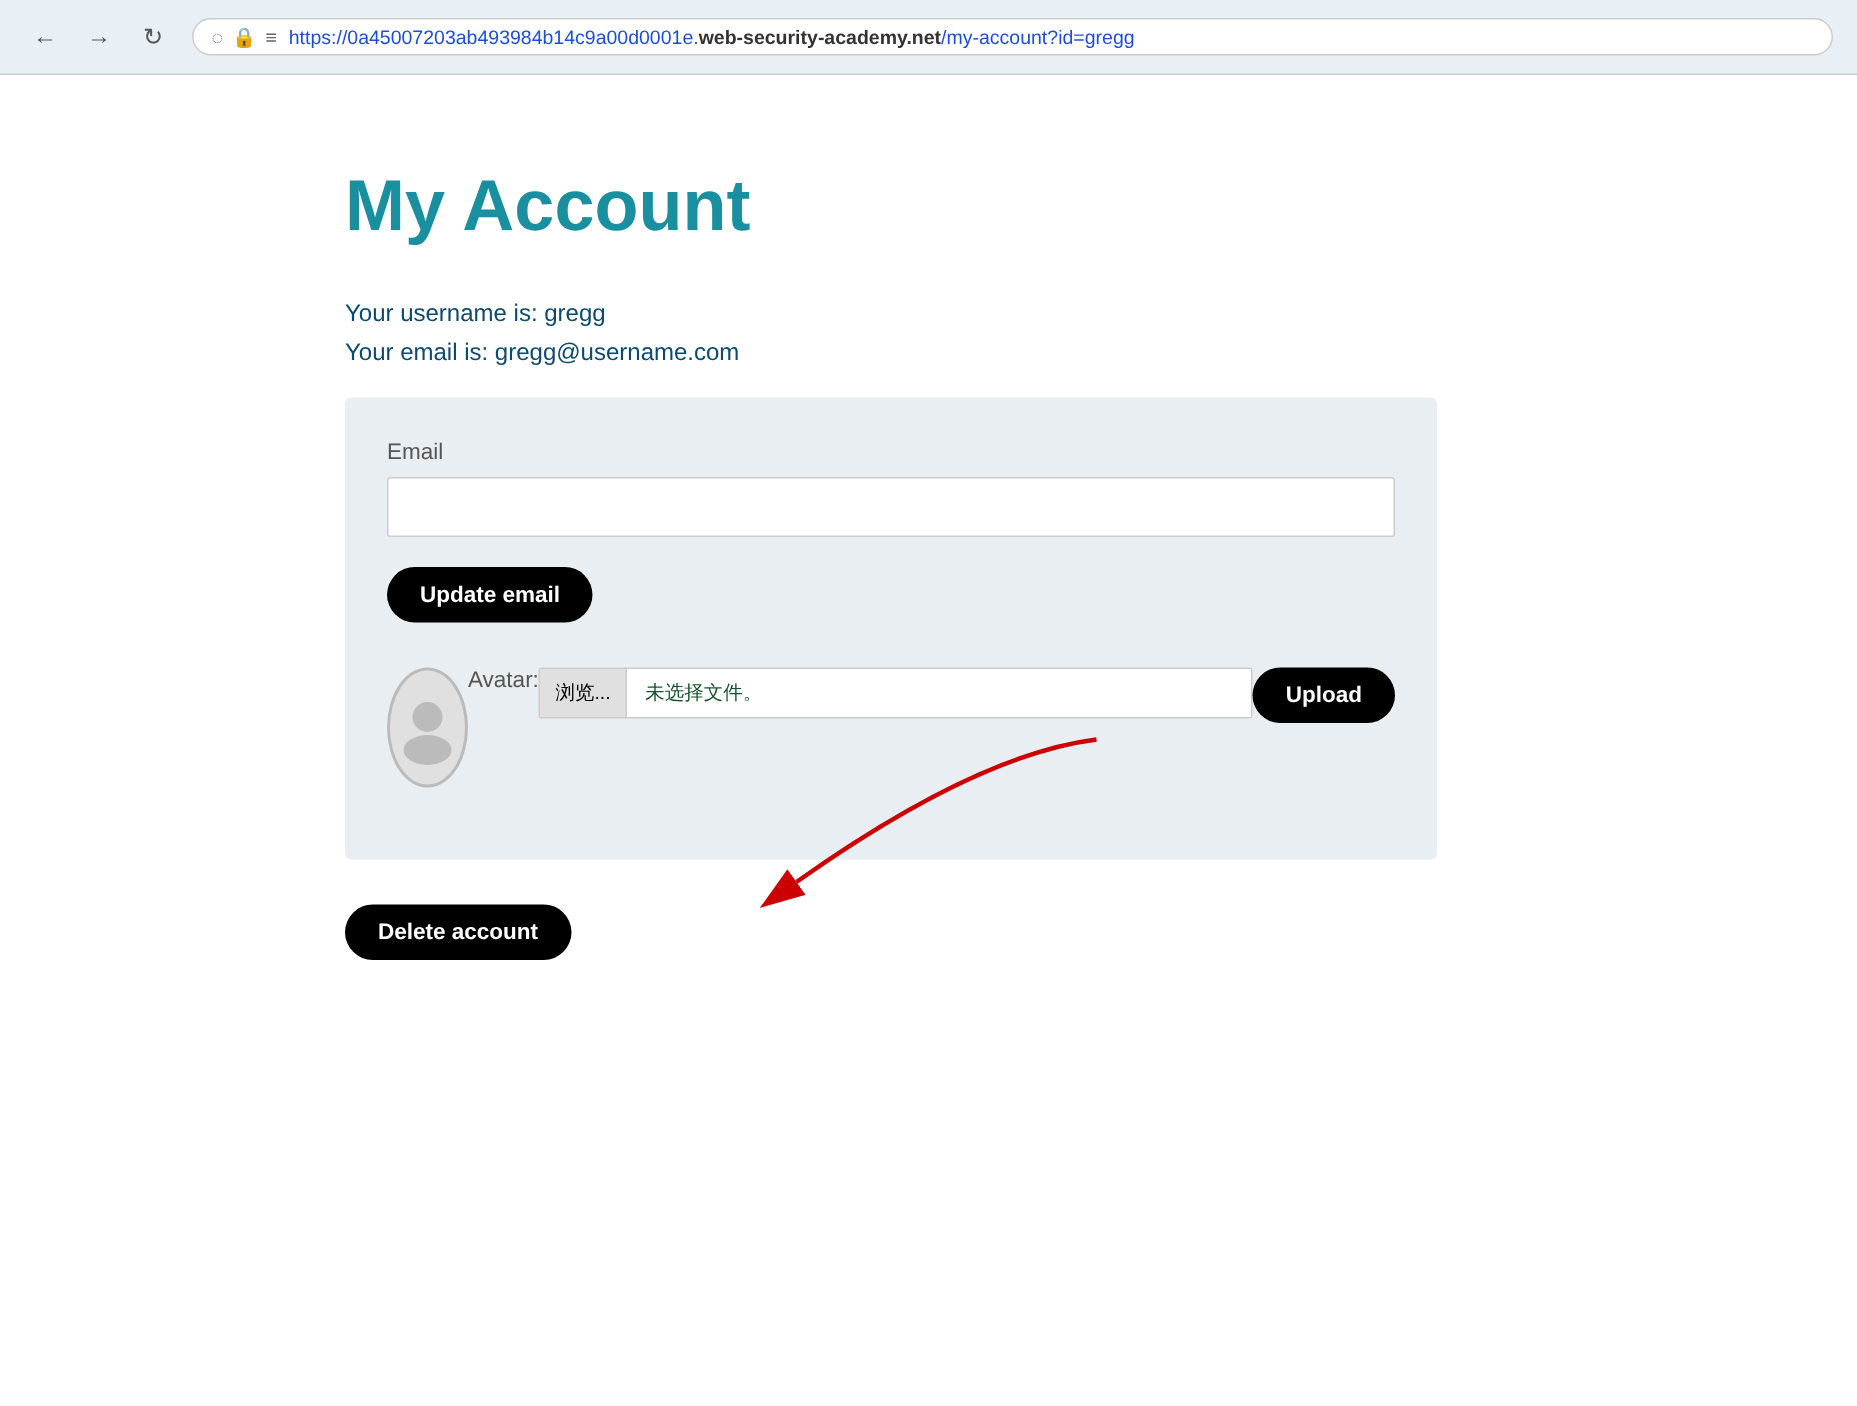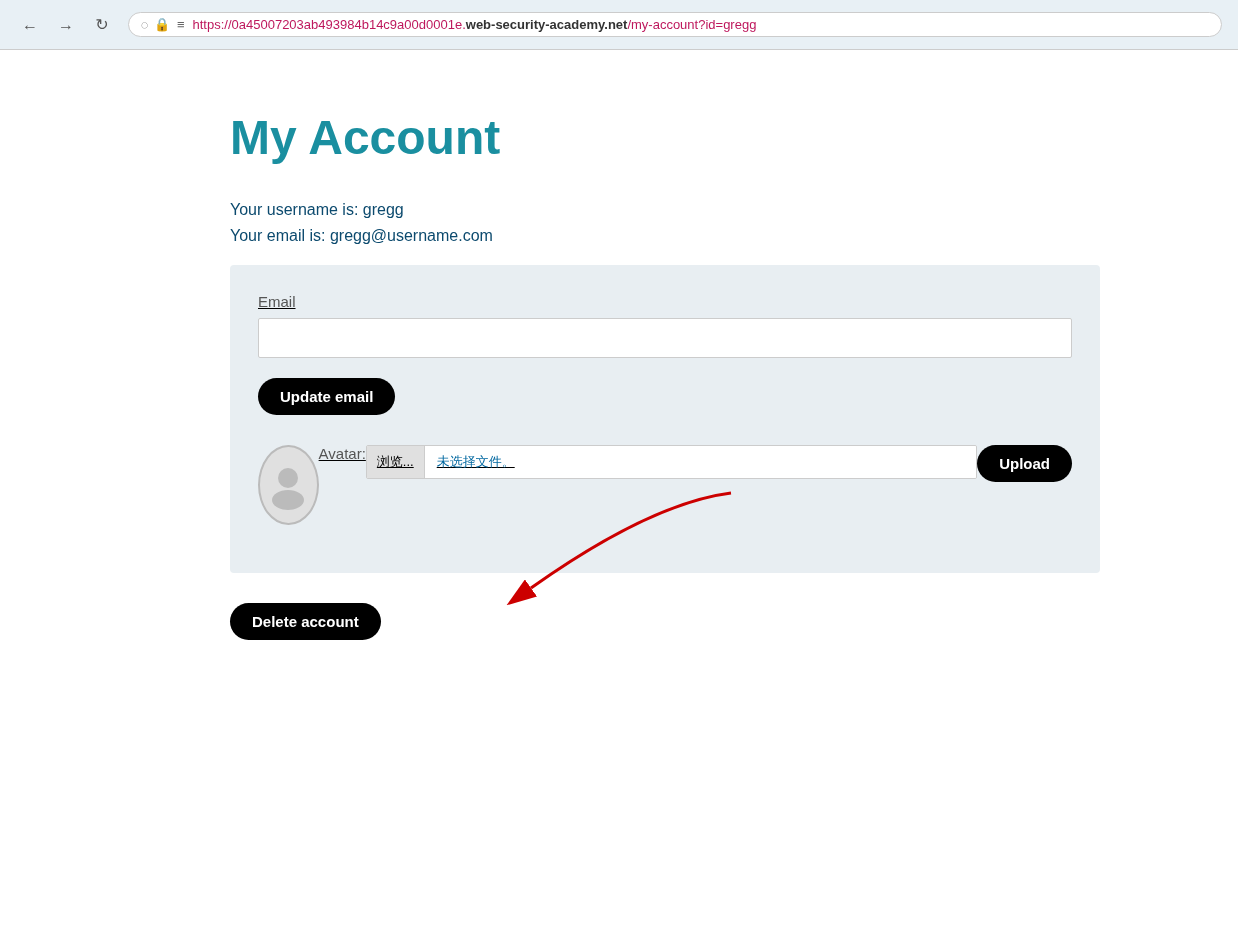--- a/index.html
+++ b/index.html
@@ -64,21 +64,21 @@
       font-size: 13px;
     }
 
     .address-url {
       font-size: 13px;
       color: #333;
       flex: 1;
     }
 
     .address-url .normal {
-      color: #be185d;
+      color: #1d4ed8;
     }
 
     .address-url .bold {
       font-weight: bold;
       color: #333;
     }
 
     
     .page-content {
       padding: 60px 0 60px 230px;
@@ -95,24 +95,23 @@
     .user-info {
       margin-bottom: 8px;
       font-size: 16px;
       color: #0c4a6e;
     }
 
     .form-card {
       background: #e8eef2;
       border-radius: 4px;
       padding: 28px 28px 32px 28px;
-      width: 870px;
+      width: 728px;
       margin-top: 20px;
       position: relative;
-      text-decoration: underline;
     }
 
     .field-label {
       font-size: 15px;
       color: #555;
       margin-bottom: 8px;
     }
 
     .text-input {
       width: 100%;
@@ -183,21 +182,21 @@
       border-right: 1px solid #ccc;
       padding: 7px 10px;
       font-size: 13px;
       cursor: pointer;
       white-space: nowrap;
     }
 
     .file-name-display {
       padding: 7px 12px;
       font-size: 13px;
-      color: #0369a1;
+      color: #14532d;
       background: #fff;
       flex: 1;
     }
 
     .delete-btn-area {
       position: relative;
       margin-top: 30px;
       display: inline-block;
     }
 

